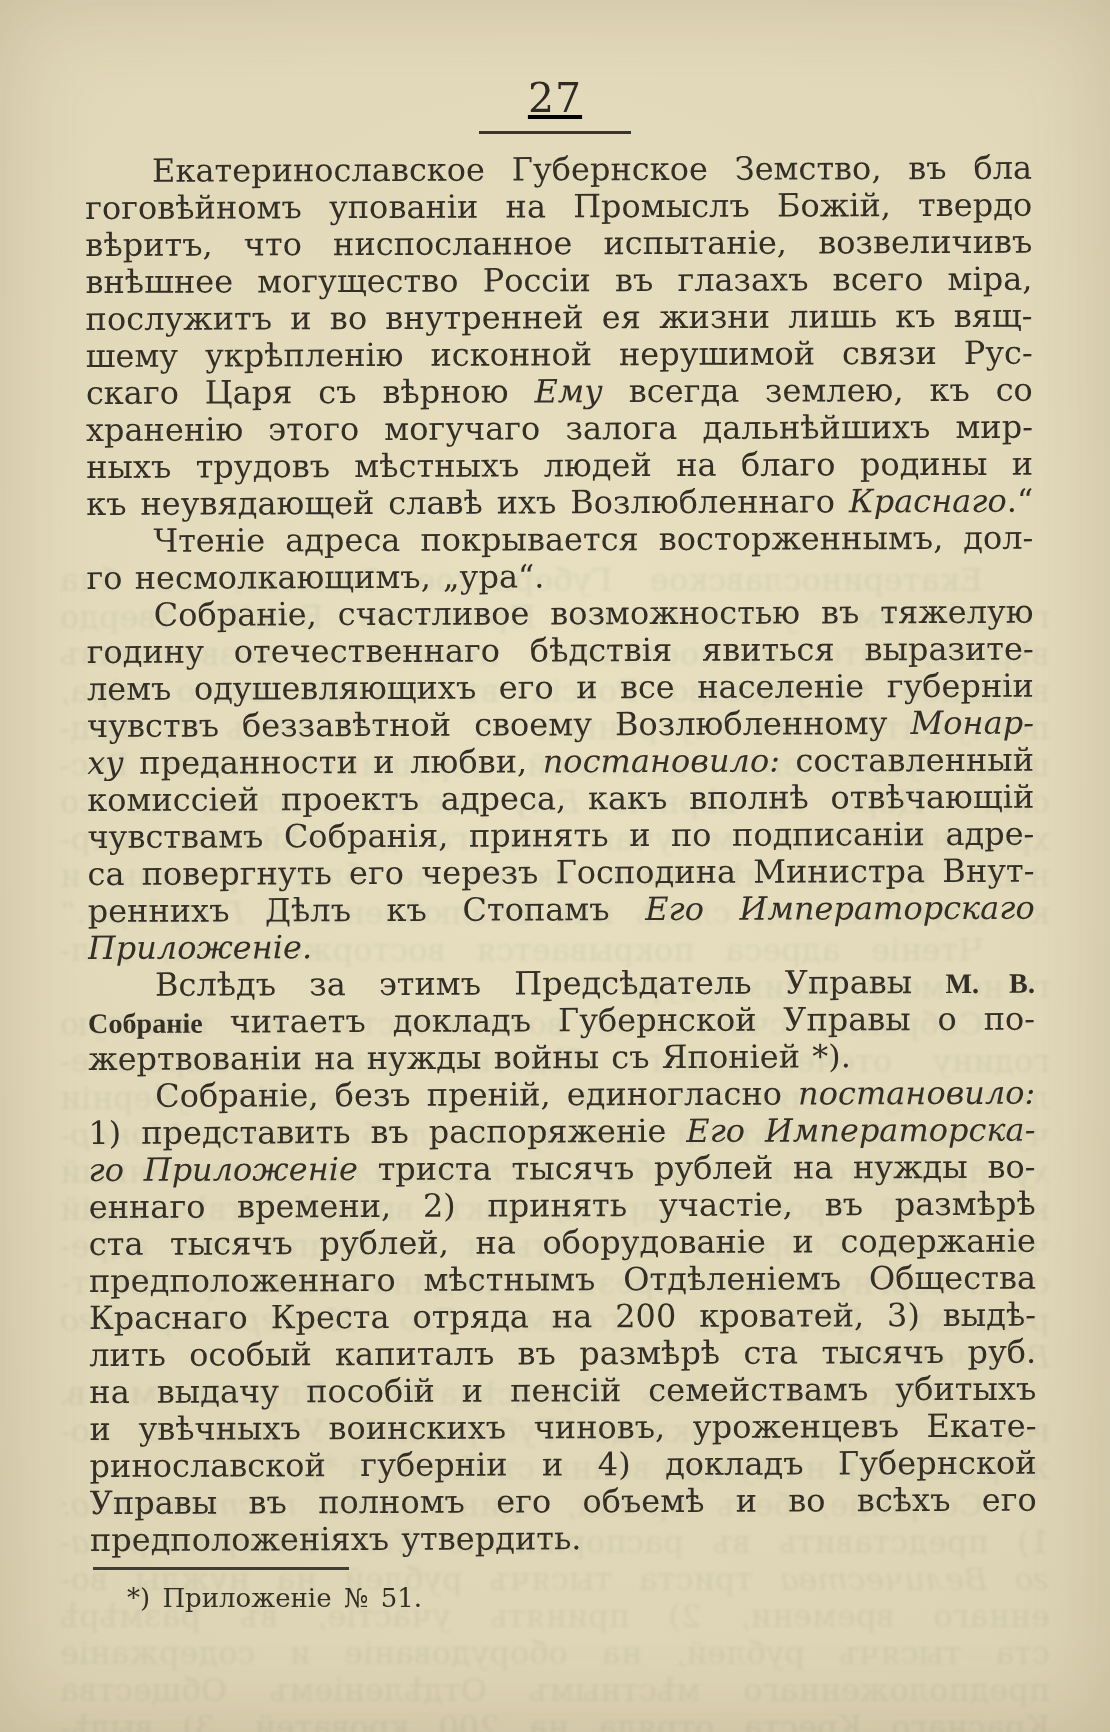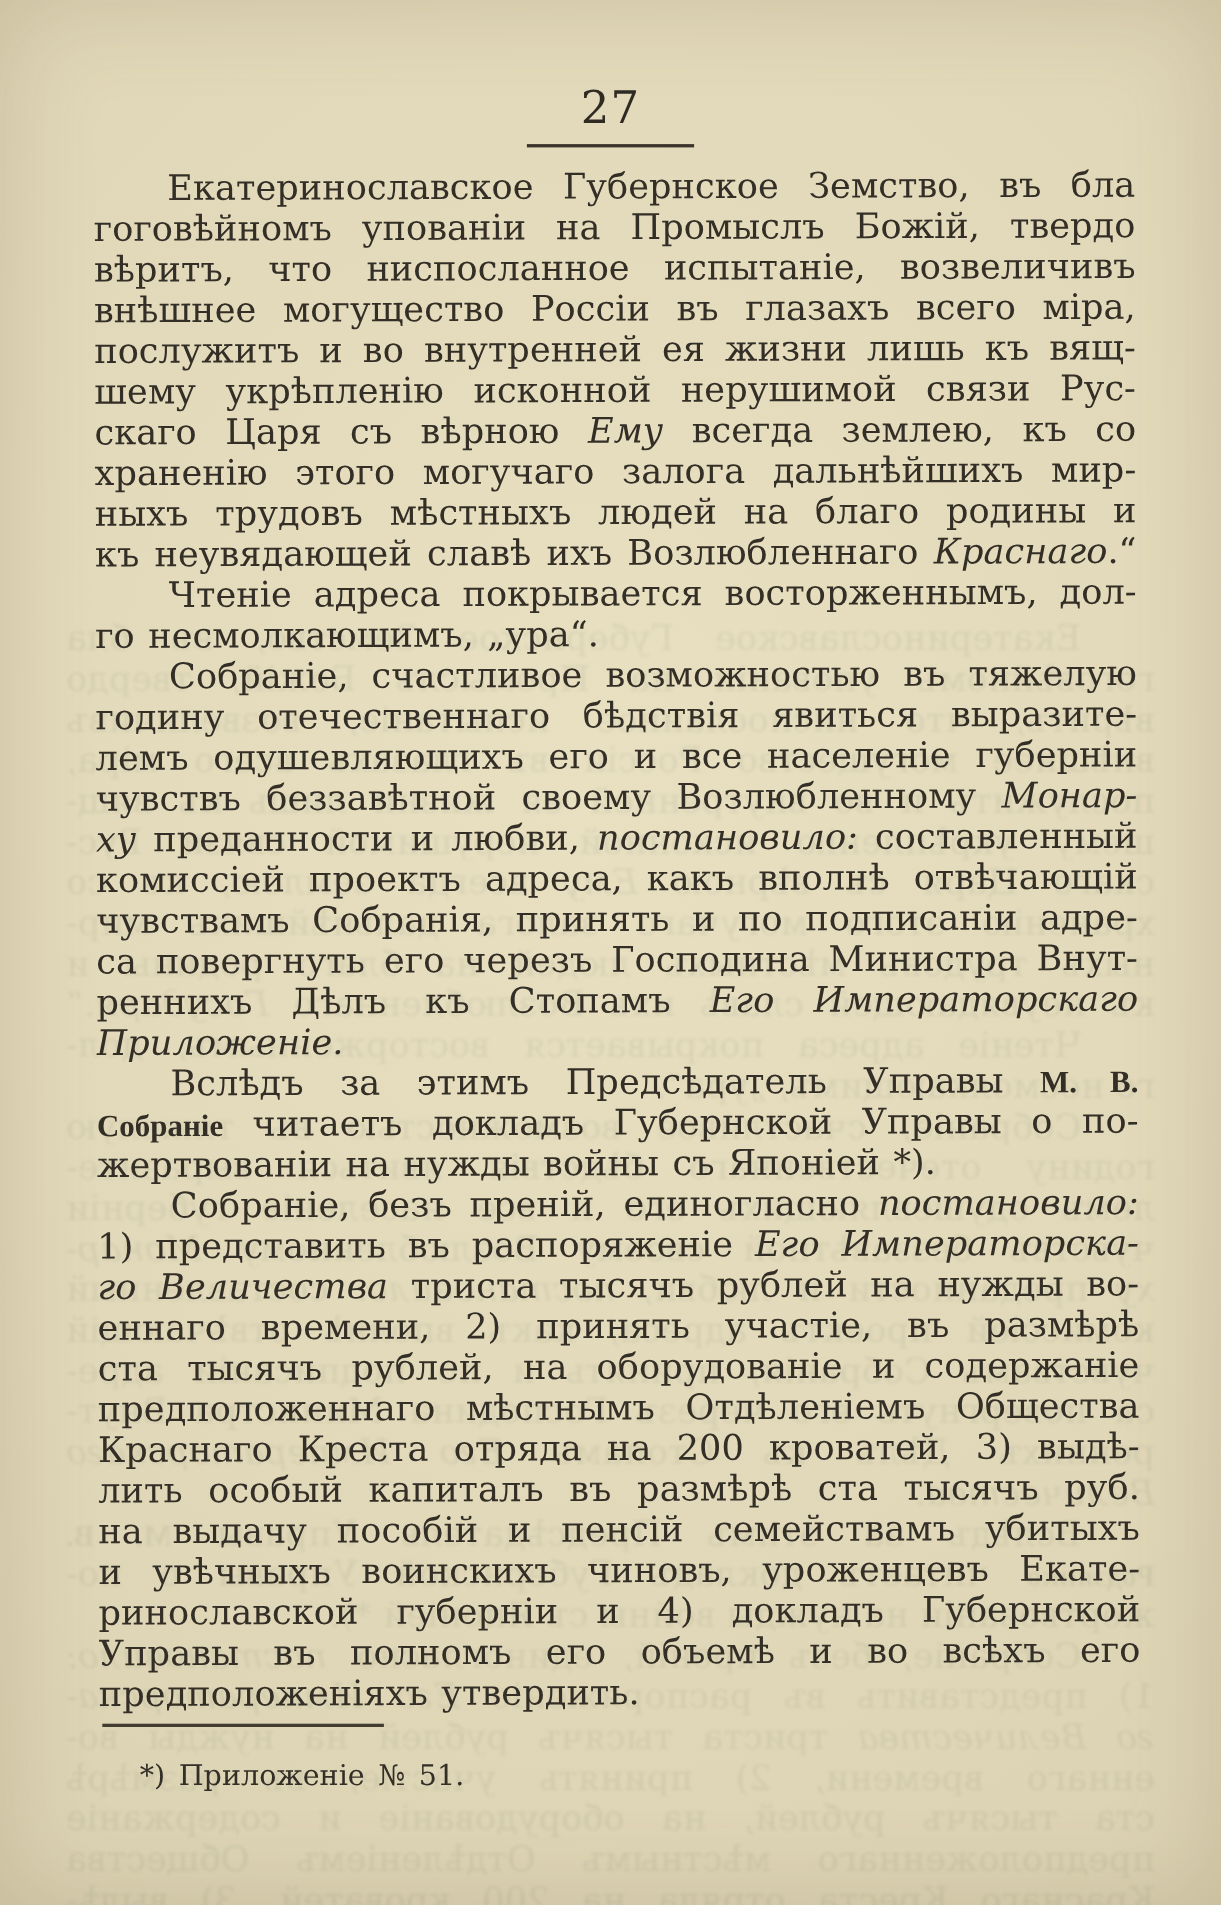--- a/index.html
+++ b/index.html
@@ -21,20 +21,21 @@
     font-size: 32px; line-height: 41px;
     color: #5c6e52;
     opacity: 0.10;
     filter: blur(1.4px);
     transform: scaleX(-1);
     pointer-events: none;
   }
   .pagenum-wrap {
     position: absolute; top: 74px; left: 0; width: 100%;
     text-align: center;
+    text-decoration: underline;
   }
   .pagenum {
     font-size: 41px; color: #2f2a22; letter-spacing: 1px;
   }
   .pagenum-rule {
     width: 152px; height: 3px; background: #3a342a;
     margin: 9px auto 0 auto;
   }
   .body-text {
     position: absolute; top: 153px; left: 85px; width: 947px;
@@ -48,21 +49,21 @@
   .line.just { text-align: justify; text-align-last: justify; }
   .line.end  { text-align: left; }
   .line.indent { text-indent: 67px; }
   .it { font-style: italic; }
   .b  { font-family: Liberation Serif, serif; font-weight: bold; font-size: 0.88em; }
   .footnote-area {
     position: absolute; left: 85px; top: 1567px; width: 700px;
     color: #332e26;
   }
   .fn-rule { width: 256px; height: 3px; background: #433c30; margin-left: 8px; }
-  .fn-text { margin: 30px 0 0 42px; font-size: 26px; word-spacing: 4px; }
+  .fn-text { margin: 13px 0 0 42px; font-size: 26px; word-spacing: 4px; }
 </style>
 </head>
 <body>
 
 <div class="paper">
 
   <div class="ghost" aria-hidden="true">
       <div class="line just indent"><span>Екатеринославское Губернское Земство, въ бла</span></div>
       <div class="line just"><span>гоговѣйномъ упованіи на Промыслъ Божій, твердо</span></div>
       <div class="line just"><span>вѣритъ, что ниспосланное испытаніе, возвеличивъ</span></div>
@@ -123,21 +124,21 @@
       <div class="line just"><span>комиссіей проектъ адреса, какъ вполнѣ отвѣчающій</span></div>
       <div class="line just"><span>чувствамъ Собранія, принять и по подписаніи адре-</span></div>
       <div class="line just"><span>са повергнуть его черезъ Господина Министра Внут-</span></div>
       <div class="line just"><span>реннихъ Дѣлъ къ Стопамъ </span><span class="it">Его Императорскаго</span></div>
       <div class="line end"><span class="it">Приложеніе.</span></div>
       <div class="line just indent"><span>Вслѣдъ за этимъ Предсѣдатель Управы </span><span class="b">М. В.</span></div>
       <div class="line just"><span class="b">Собраніе</span><span> читаетъ докладъ Губернской Управы о по-</span></div>
       <div class="line end"><span>жертвованіи на нужды войны съ Японіей *).</span></div>
       <div class="line just indent"><span>Собраніе, безъ преній, единогласно </span><span class="it">постановило:</span></div>
       <div class="line just"><span>1) представить въ распоряженіе </span><span class="it">Его Императорска-</span></div>
-      <div class="line just"><span class="it">го Величества</span><span> триста тысячъ рублей на нужды во-</span></div>
+      <div class="line just"><span class="it">го Приложеніе</span><span> триста тысячъ рублей на нужды во-</span></div>
       <div class="line just"><span>еннаго времени, 2) принять участіе, въ размѣрѣ</span></div>
       <div class="line just"><span>ста тысячъ рублей, на оборудованіе и содержаніе</span></div>
       <div class="line just"><span>предположеннаго мѣстнымъ Отдѣленіемъ Общества</span></div>
       <div class="line just"><span>Краснаго Креста отряда на 200 кроватей, 3) выдѣ-</span></div>
       <div class="line just"><span>лить особый капиталъ въ размѣрѣ ста тысячъ руб.</span></div>
       <div class="line just"><span>на выдачу пособій и пенсій семействамъ убитыхъ</span></div>
       <div class="line just"><span>и увѣчныхъ воинскихъ чиновъ, уроженцевъ Екате-</span></div>
       <div class="line just"><span>ринославской губерніи и 4) докладъ Губернской</span></div>
       <div class="line just"><span>Управы въ полномъ его объемѣ и во всѣхъ его</span></div>
       <div class="line end"><span>предположеніяхъ утвердить.</span></div>

